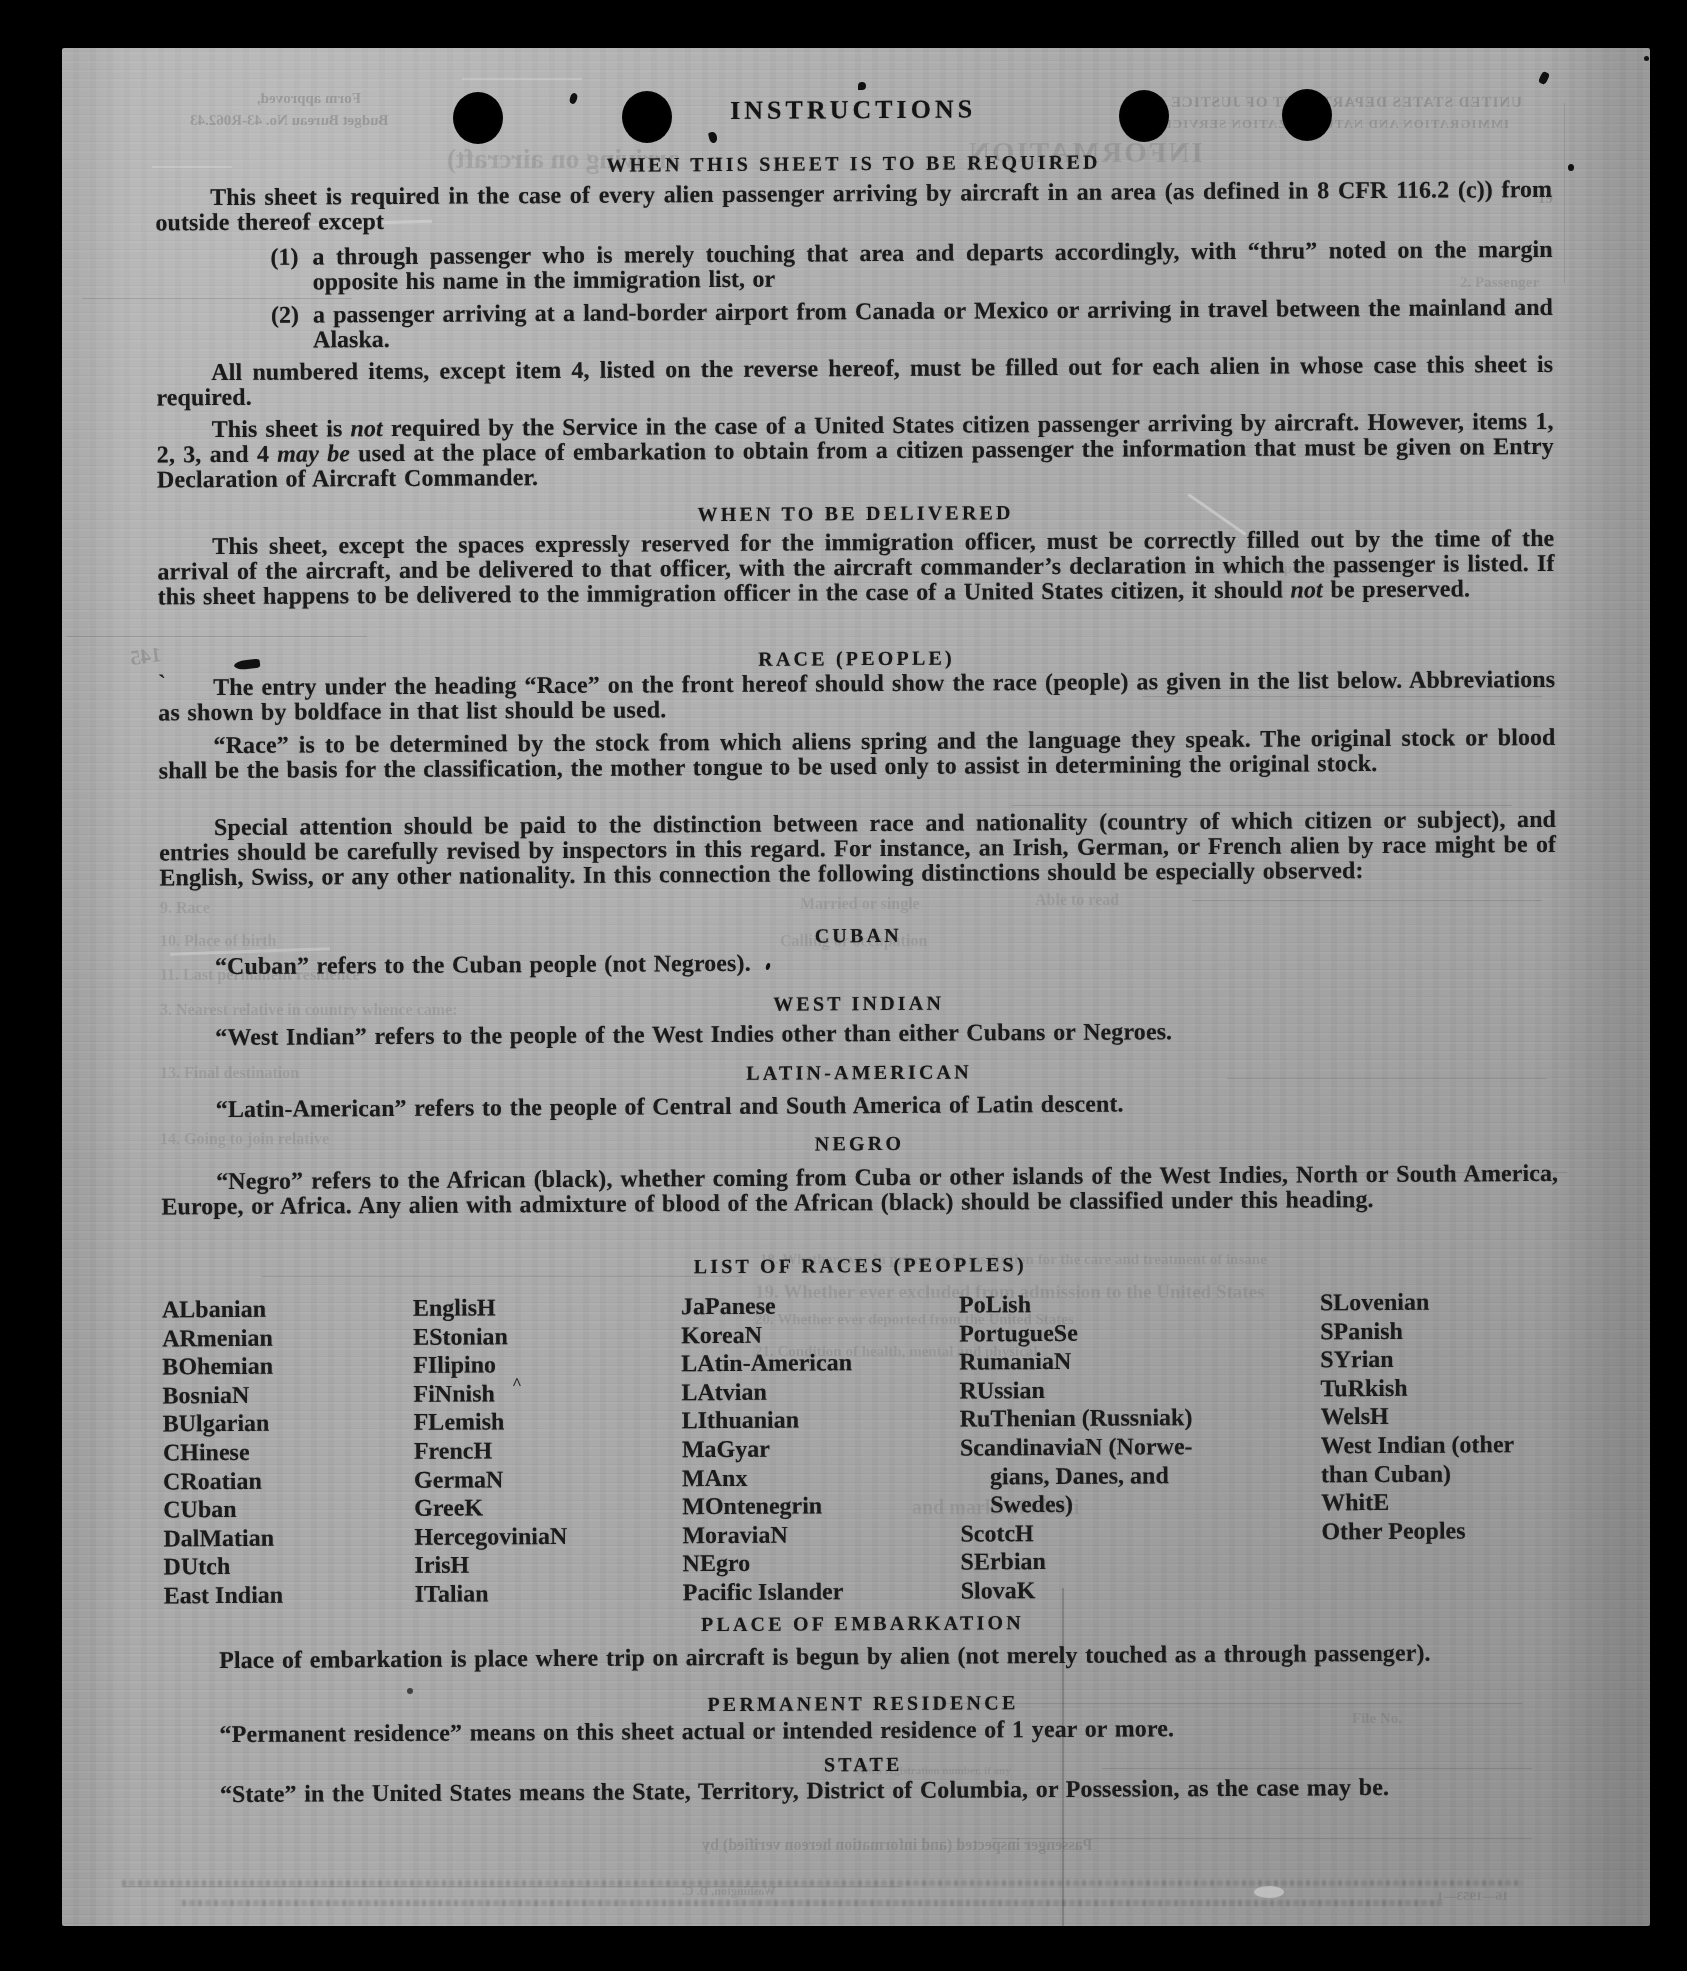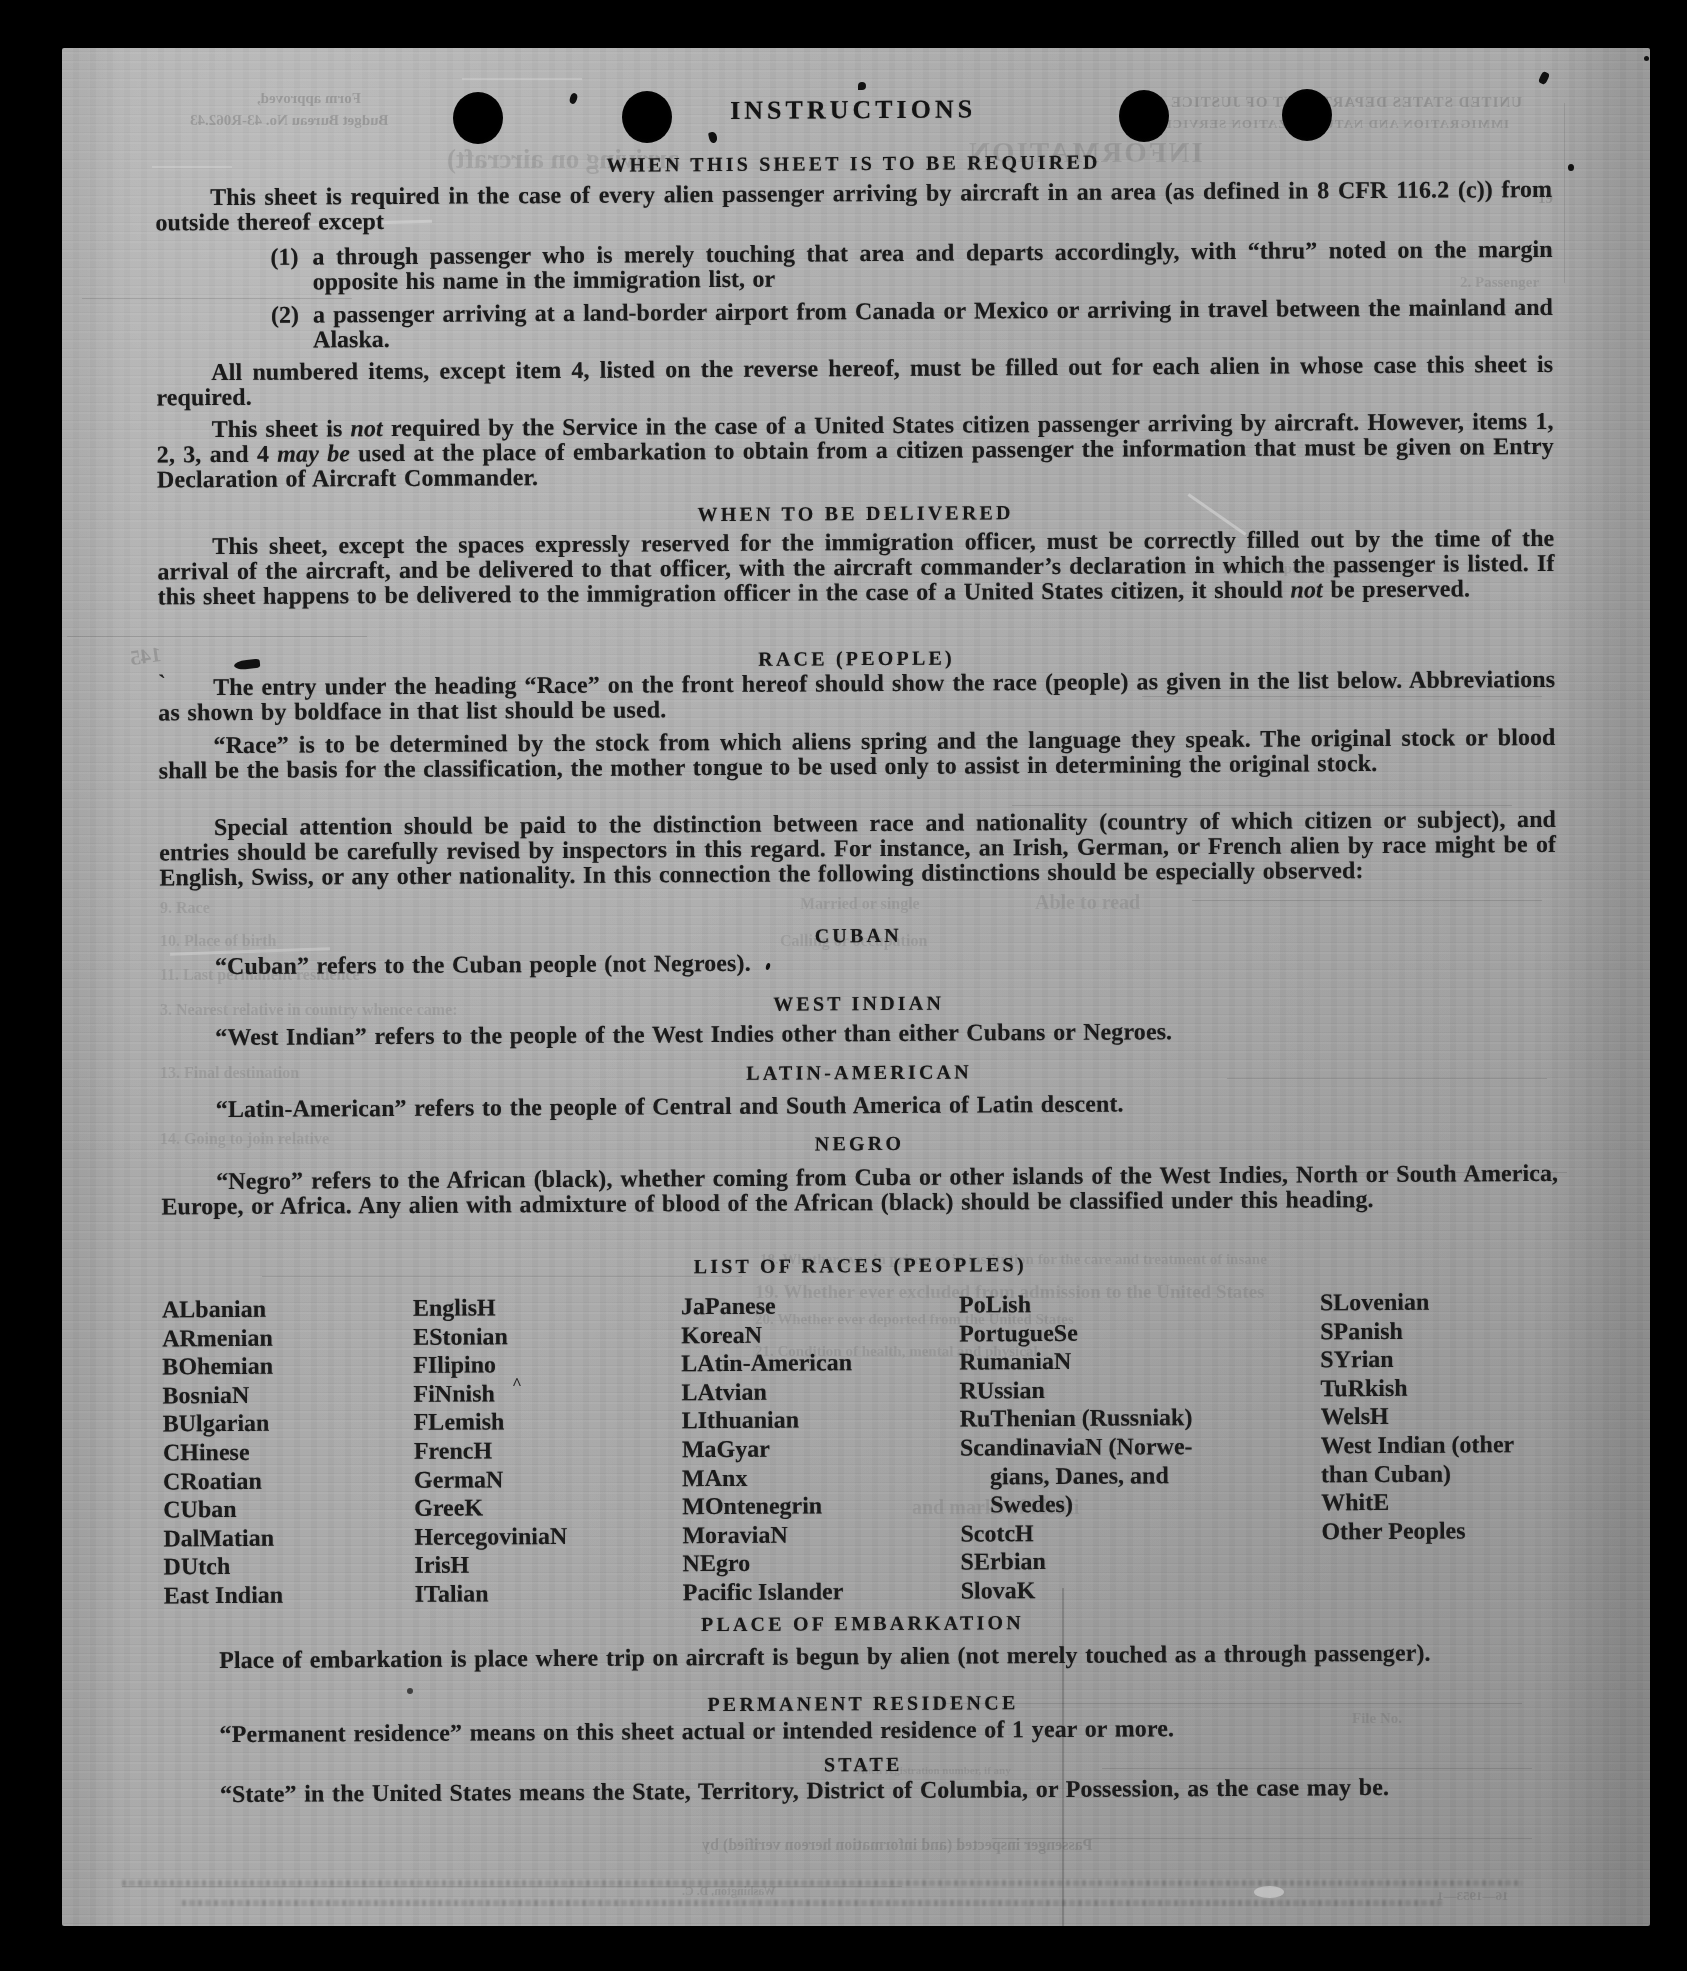--- a/index.html
+++ b/index.html
@@ -53,21 +53,21 @@
   <p class="ghost mir" style="left:1108px;top:46px;font-size:15px;opacity:.20;letter-spacing:1px">UNITED STATES DEPARTMENT OF JUSTICE</p>
   <p class="ghost mir" style="left:1100px;top:68px;font-size:13px;opacity:.18;letter-spacing:1px">IMMIGRATION AND NATURALIZATION SERVICE</p>
   <p class="ghost mir" style="left:905px;top:88px;font-size:29px;opacity:.14;letter-spacing:2px">INFORMATION</p>
   <p class="ghost mir" style="left:385px;top:96px;font-size:27px;opacity:.14">arriving on aircraft)</p>
   <p class="ghost" style="left:1398px;top:226px;font-size:15px;opacity:.14">2. Passenger</p>
   <p class="ghost" style="left:1476px;top:142px;font-size:15px;opacity:.20">19</p>
   <p class="ghost" style="left:1476px;top:196px;font-size:15px;opacity:.20">19</p>
   <p class="ghost" style="left:1160px;top:512px;font-size:15px;opacity:.13">If no passport, state below</p>
   <p class="ghost mir" style="left:68px;top:596px;font-size:21px;opacity:.20;transform:scaleX(-1) rotate(8deg)">145</p>
   <p class="ghost" style="left:738px;top:847px;font-size:16px;opacity:.13">Married or single</p>
-  <p class="ghost" style="left:973px;top:843px;font-size:20px;opacity:.13">Able to read</p>
+  <p class="ghost" style="left:973px;top:843px;font-size:16px;opacity:.13">Able to read</p>
   <p class="ghost" style="left:98px;top:851px;font-size:16px;opacity:.13">9. Race</p>
   <p class="ghost" style="left:98px;top:884px;font-size:16px;opacity:.13">10. Place of birth</p>
   <p class="ghost" style="left:718px;top:884px;font-size:16px;opacity:.13">Calling or occupation</p>
   <p class="ghost" style="left:98px;top:918px;font-size:16px;opacity:.13">11. Last permanent residence</p>
   <p class="ghost" style="left:98px;top:953px;font-size:16px;opacity:.13">3. Nearest relative in country whence came:</p>
   <p class="ghost" style="left:98px;top:1016px;font-size:16px;opacity:.13">13. Final destination</p>
   <p class="ghost" style="left:98px;top:1082px;font-size:16px;opacity:.13">14. Going to join relative</p>
   <p class="ghost" style="left:698px;top:1203px;font-size:15px;opacity:.12">18. Whether ever in prison or in institution for the care and treatment of insane</p>
   <p class="ghost" style="left:693px;top:1233px;font-size:19px;opacity:.12">19. Whether ever excluded from admission to the United States</p>
   <p class="ghost" style="left:693px;top:1263px;font-size:15px;opacity:.12">20. Whether ever deported from the United States</p>

